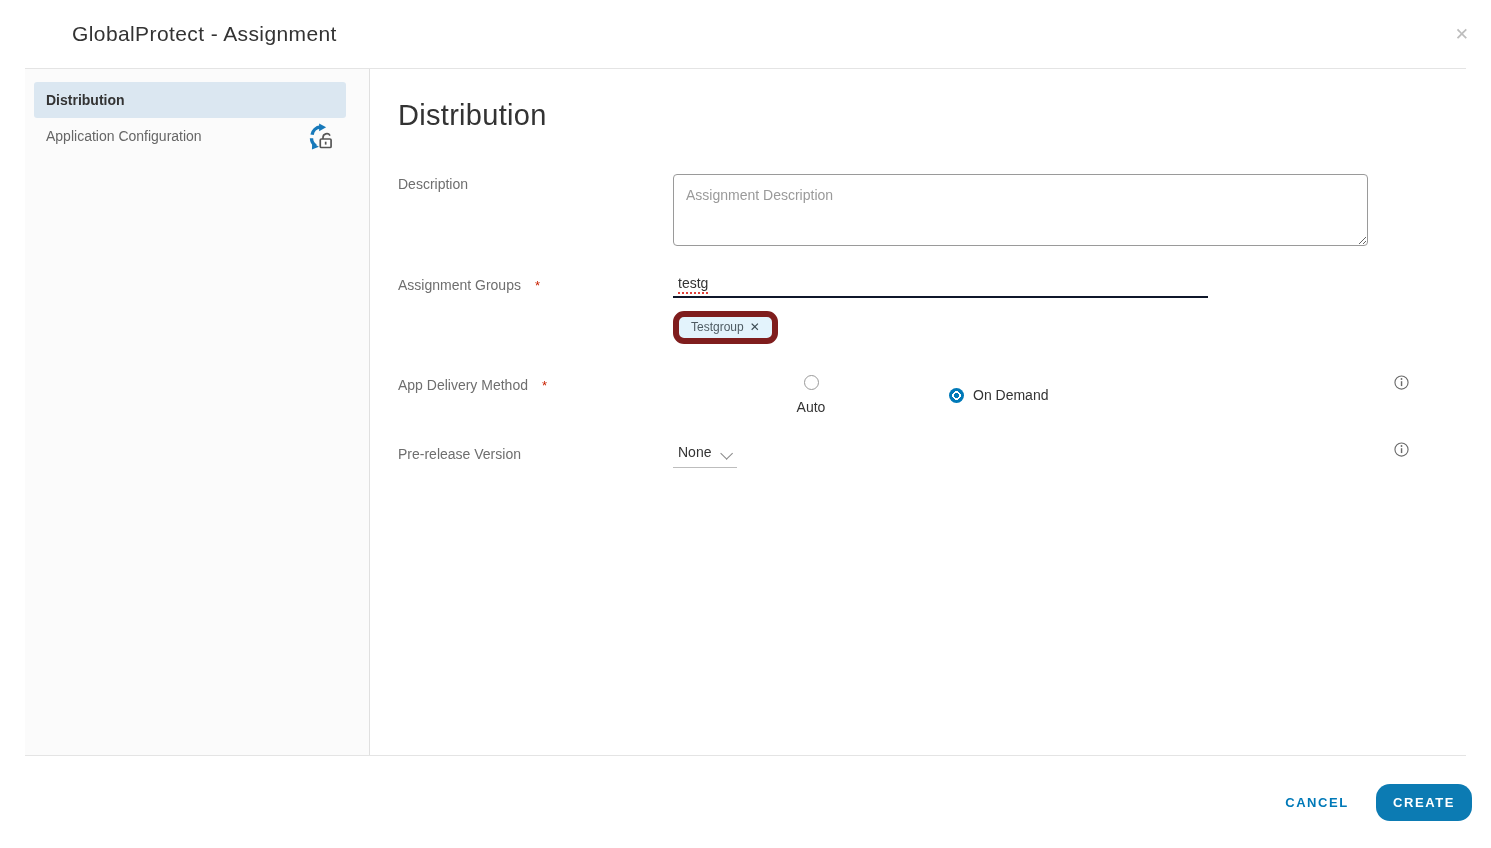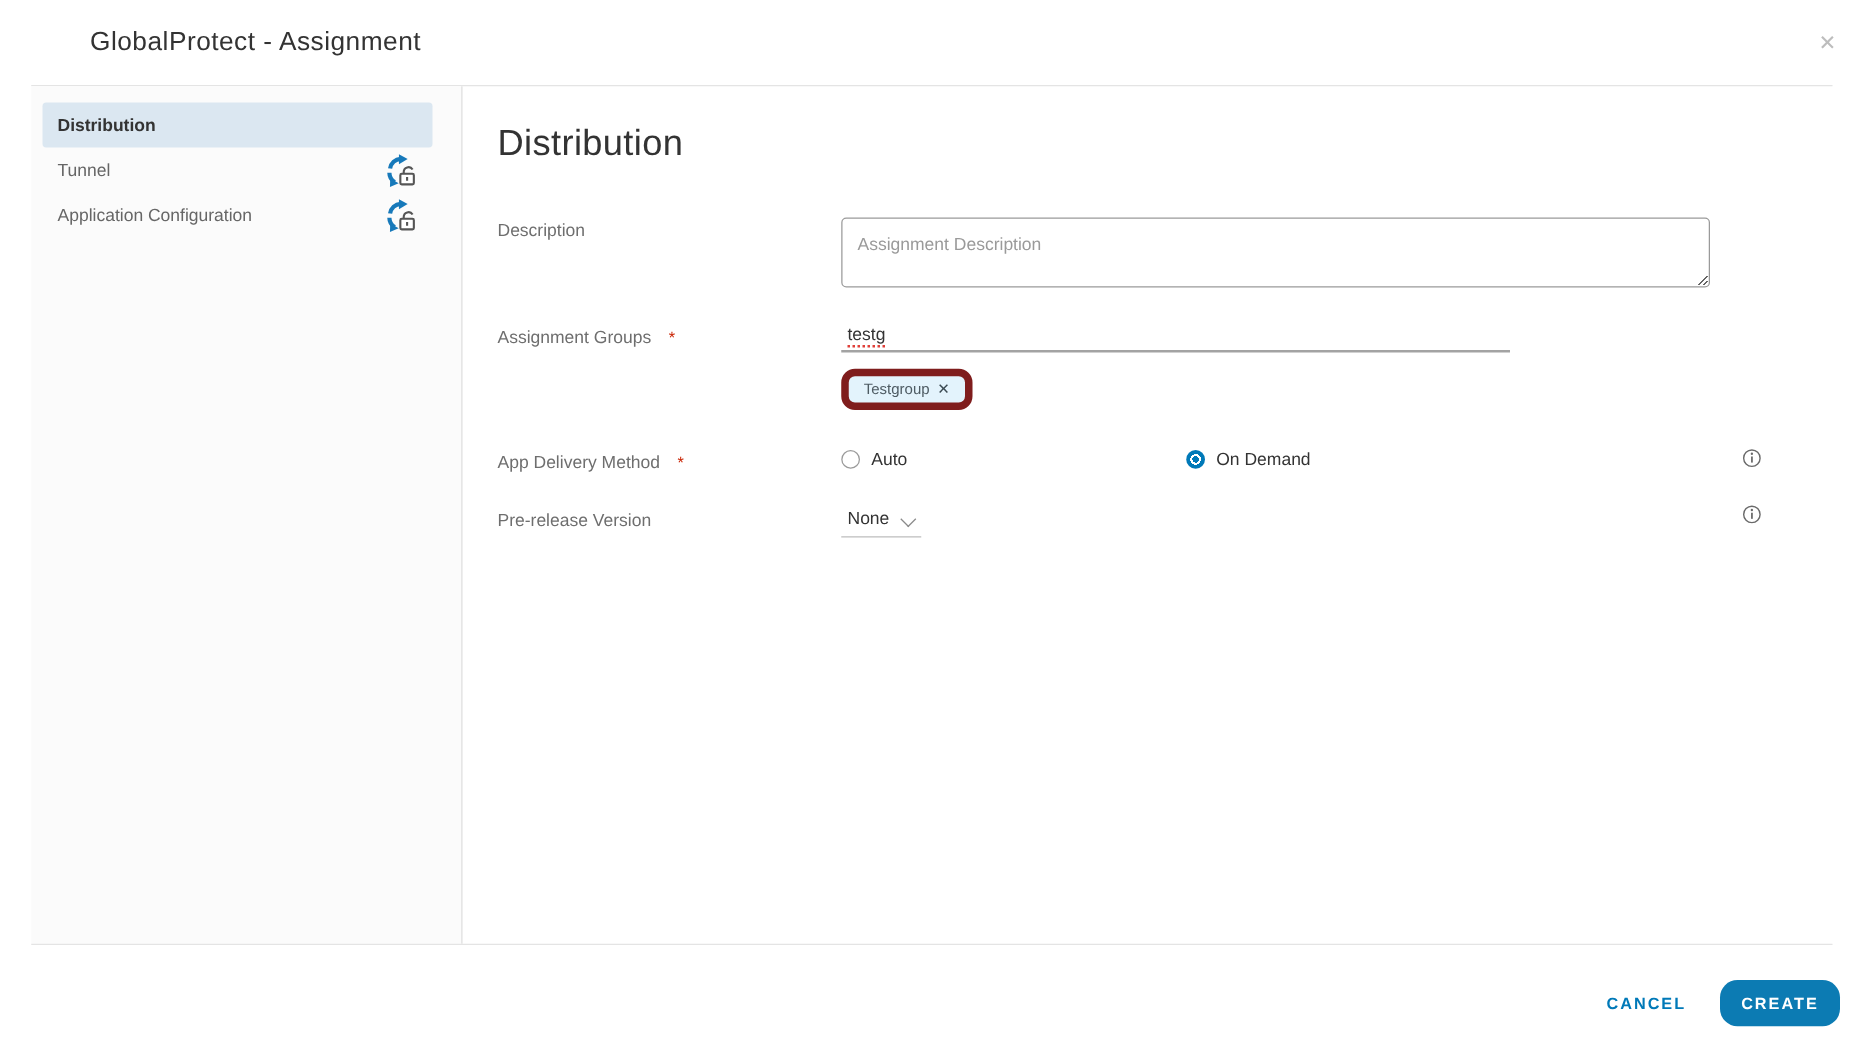--- a/index.html
+++ b/index.html
@@ -49,43 +49,43 @@
   .row-name { margin-bottom: 35px; }
   .underline-input {
     width: 701px; border: none; border-bottom: 1px solid #8f8f8f;
     padding: 0 0 8px 5px; font-size: 14px; color: #333; background: transparent; outline: none;
     font-family: "Liberation Sans", sans-serif;
   }
 
   
   .row-desc { margin-bottom: 29px; }
   .desc-textarea {
-    width: 695px; height: 56px; border: 1px solid #9a9a9a; border-radius: 4px;
+    width: 695px; height: 72px; border: 1px solid #9a9a9a; border-radius: 4px;
     padding: 12px 12px; font-size: 14px; color: #ec4899; resize: both; outline: none;
     font-family: "Liberation Sans", sans-serif;
   }
   .desc-textarea::placeholder { color: #9a9a9a; }
 
   
   .row-groups { margin-bottom: 31px; }
-  .tag-input-wrap { width: 535px; border-bottom: 2px solid #a3a3a3; padding: 0 0 5px 5px; }
+  .tag-input-wrap { width: 535px; border-bottom: 2px solid #0f172a; padding: 0 0 5px 5px; }
   .typed-text { color: #333; border-bottom: 2px dotted #e0403a; padding-bottom: 1px; }
   .chip {
     display: inline-flex; align-items: center; gap: 6px;
     margin: 13px 0 0 0; padding: 3px 12px 4px 12px;
     background: #e3f3fc; border: 6px solid #7f1d1d; border-radius: 11px;
     font-size: 12px; color: #4e5b63; cursor: pointer;
   }
   .chip .chip-x { color: #3b4a52; font-size: 12px; }
 
   
   .row-radio { margin-bottom: 29px; }
   .radio-group { display: flex; align-items: center; }
   .radio-opt { display: flex; align-items: center; gap: 9px; cursor: pointer; }
-  .radio-opt.first { width: 276px; }
+  .radio-opt.first { width: 276px; flex-direction: column; }
   .radio-circle {
     width: 15px; height: 15px; border-radius: 50%;
     border: 1px solid #9a9a9a; background: #fff; flex: 0 0 15px;
   }
   .radio-circle.on {
     border: none;
     background: radial-gradient(circle at center, #0079b8 0 2.6px, #ffffff 2.6px 4.2px, #0079b8 4.2px 8px);
   }
   .radio-label { color: #333; }
 
@@ -122,38 +122,20 @@
     <h2>GlobalProtect - Assignment</h2>
     <button class="close-btn">✕</button>
   </div>
   <div class="hr"></div>
 
   <div class="body-wrap">
 
     <nav class="sidebar">
       <div class="nav-item selected">
         <span>Distribution</span>
-      </div>
-      <div class="nav-item">
-        <span>Tunnel</span>
-        <span class="nav-icon">
-          <svg viewBox="0 0 24 24" width="27" height="27">
-            <g fill="none" stroke="#1779ba" stroke-width="3">
-              <path d="M4.5 10.5 A 8 8 0 0 1 12 3.6"></path>
-              <path d="M4 13.5 A 8 8 0 0 0 7.8 20.2"></path>
-            </g>
-            <polygon fill="#1779ba" points="10.8,0.4 17,3.8 10.8,7.4"></polygon>
-            <polygon fill="#1779ba" points="4.6,17.6 10.6,21 4.4,23.6"></polygon>
-            <g>
-              <path d="M14.2 14.2 V13 a3.4 3.4 0 0 1 6.3-1.8" fill="none" stroke="#555" stroke-width="1.5"></path>
-              <rect x="11.8" y="14.2" width="9.6" height="7.6" rx="1" fill="#fff" stroke="#555" stroke-width="1.5"></rect>
-              <line x1="16.6" y1="16.6" x2="16.6" y2="19.2" stroke="#555" stroke-width="1.5"></line>
-            </g>
-          </svg>
-        </span>
       </div>
       <div class="nav-item">
         <span>Application Configuration</span>
         <span class="nav-icon">
           <svg viewBox="0 0 24 24" width="27" height="27">
             <g fill="none" stroke="#1779ba" stroke-width="3">
               <path d="M4.5 10.5 A 8 8 0 0 1 12 3.6"></path>
               <path d="M4 13.5 A 8 8 0 0 0 7.8 20.2"></path>
             </g>
             <polygon fill="#1779ba" points="10.8,0.4 17,3.8 10.8,7.4"></polygon>

